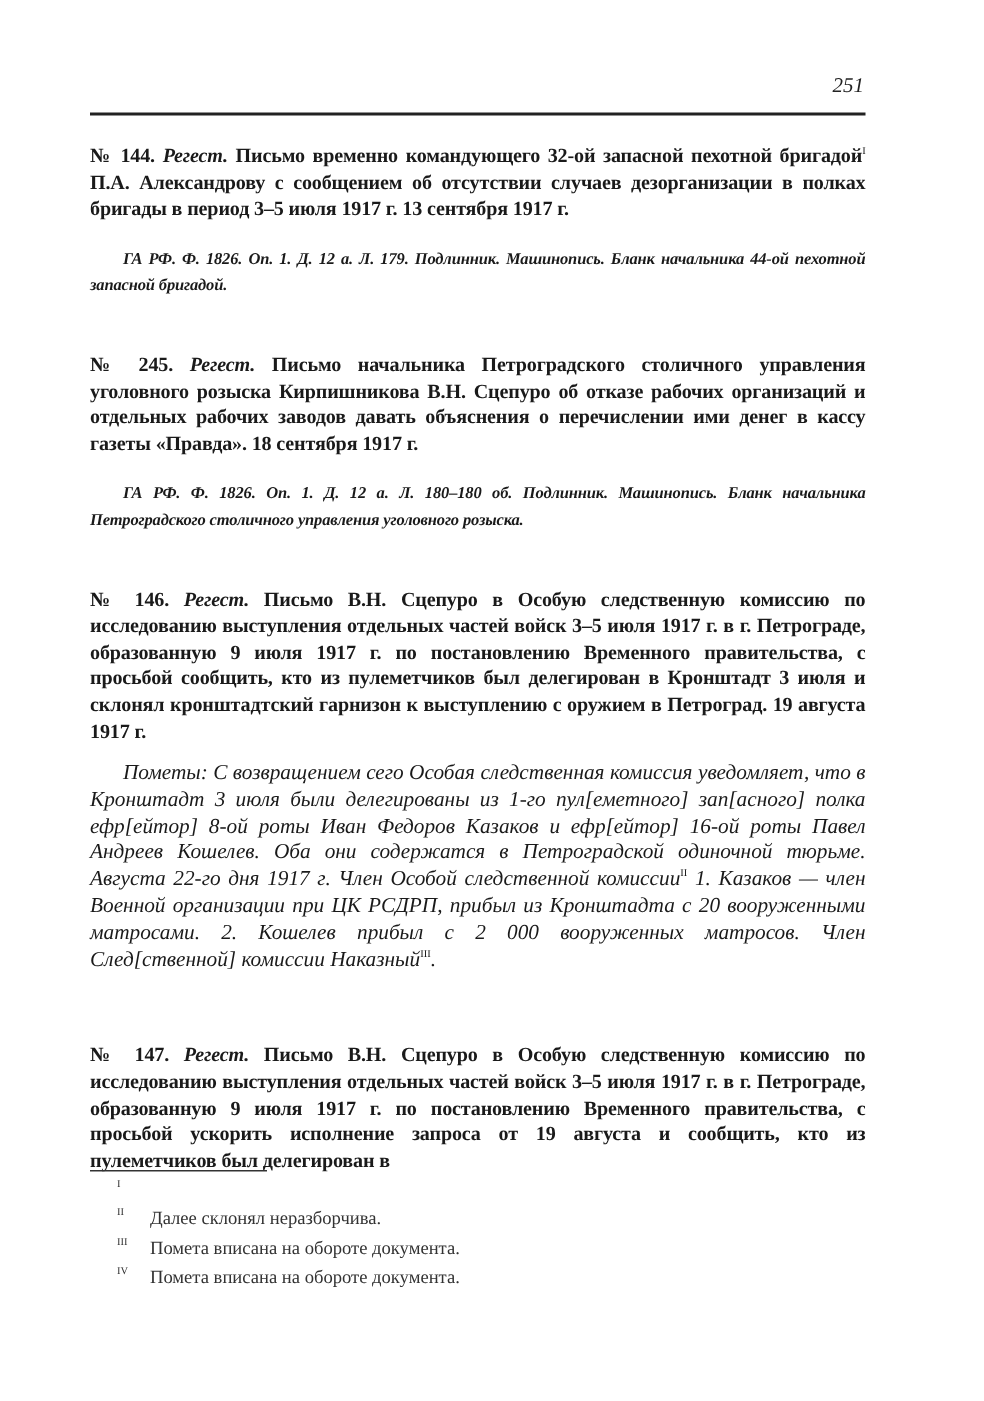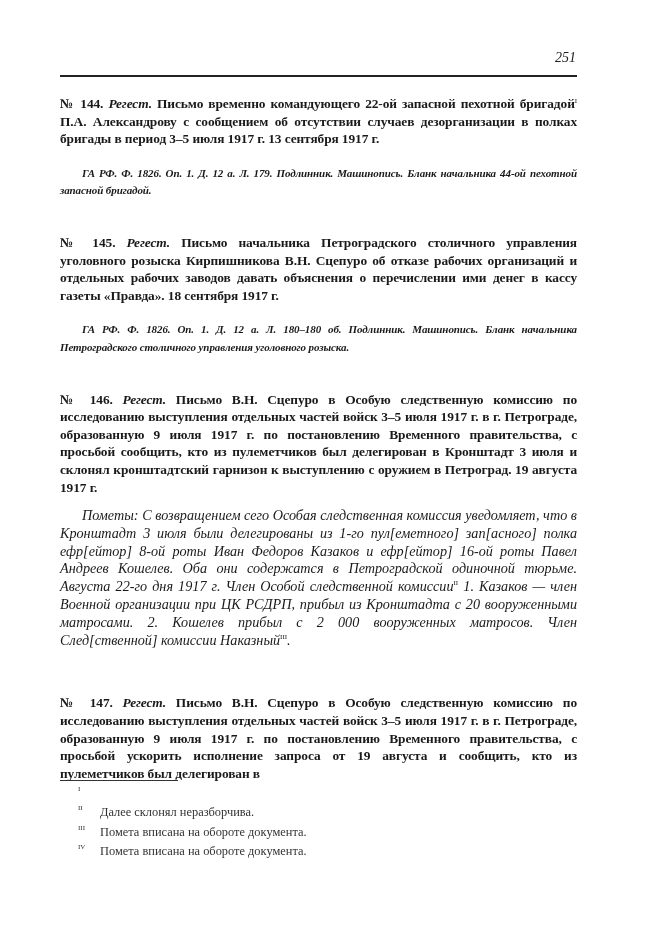--- a/index.html
+++ b/index.html
@@ -30,26 +30,26 @@
   .fn .text { position: absolute; left: 40px; top: 1px; }
 </style>
 </head>
 <body>
 
 <div class="page-number">251</div>
 <div class="header-rule"></div>
 
 <div class="body">
 
-  <p class="regest"><span>№ 144.</span> <span class="kw">Регест.</span><span> Письмо временно командующего 22-ой запасной пехотной бригадой</span><sup>I</sup><span> П.А. Александрову с сообщением об отсутствии случаев дезорганизации в полках бригады в период 3–5 июля 1917 г. 13 сентября 1917 г.</span></p>
+  <p class="regest"><span>№ 144.</span> <span class="kw">Регест.</span><span> Письмо временно командующего 32-ой запасной пехотной бригадой</span><sup>I</sup><span> П.А. Александрову с сообщением об отсутствии случаев дезорганизации в полках бригады в период 3–5 июля 1917 г. 13 сентября 1917 г.</span></p>
   <div class="gap-a"></div>
   <p class="archive">ГА РФ. Ф. 1826. Оп. 1. Д. 12 а. Л. 179. Подлинник. Машинопись. Бланк начальника 44-ой пехотной запасной бригадой.</p>
   <div class="gap-b"></div>
 
-  <p class="regest"><span>№ 145.</span> <span class="kw">Регест.</span><span> Письмо начальника Петроградского столичного управления уголовного розыска Кирпишникова В.Н. Сцепуро об отказе рабочих организаций и отдельных рабочих заводов давать объяснения о перечислении ими денег в кассу газеты «Правда». 18 сентября 1917 г.</span></p>
+  <p class="regest"><span>№ 245.</span> <span class="kw">Регест.</span><span> Письмо начальника Петроградского столичного управления уголовного розыска Кирпишникова В.Н. Сцепуро об отказе рабочих организаций и отдельных рабочих заводов давать объяснения о перечислении ими денег в кассу газеты «Правда». 18 сентября 1917 г.</span></p>
   <div class="gap-a"></div>
   <p class="archive">ГА РФ. Ф. 1826. Оп. 1. Д. 12 а. Л. 180–180 об. Подлинник. Машинопись. Бланк начальника Петроградского столичного управления уголовного розыска.</p>
   <div class="gap-b"></div>
 
   <p class="regest"><span>№ 146.</span> <span class="kw">Регест.</span><span> Письмо В.Н. Сцепуро в Особую следственную комиссию по исследованию выступления отдельных частей войск 3–5 июля 1917 г. в г. Петрограде, образованную 9 июля 1917 г. по постановлению Временного правительства, с просьбой сообщить, кто из пулеметчиков был делегирован в Кронштадт 3 июля и склонял кронштадтский гарнизон к выступлению с оружием в Петроград. 19 августа 1917 г.</span></p>
   <div class="gap-c"></div>
   <div class="notes">
     <p class="indent"><span>Пометы: С возвращением сего Особая следственная комиссия уведомляет, что в Кронштадт 3 июля были делегированы из 1-го пул[еметного] зап[асного] полка ефр[ейтор] 8-ой роты Иван Федоров Казаков и ефр[ейтор] 16-ой роты Павел Андреев Кошелев. Оба они содержатся в Петроградской одиночной тюрьме. Августа 22-го дня 1917 г. Член Особой следственной комиссии</span><sup>II</sup><span> 1. Казаков — член Военной организации при ЦК РСДРП, прибыл из Кронштадта с 20 вооруженными матросами. 2. Кошелев прибыл с 2 000 вооруженных матросов. Член След[ственной] комиссии Наказный</span><sup>III</sup><span>.</span></p>
   </div>
   <div class="gap-c"></div>

